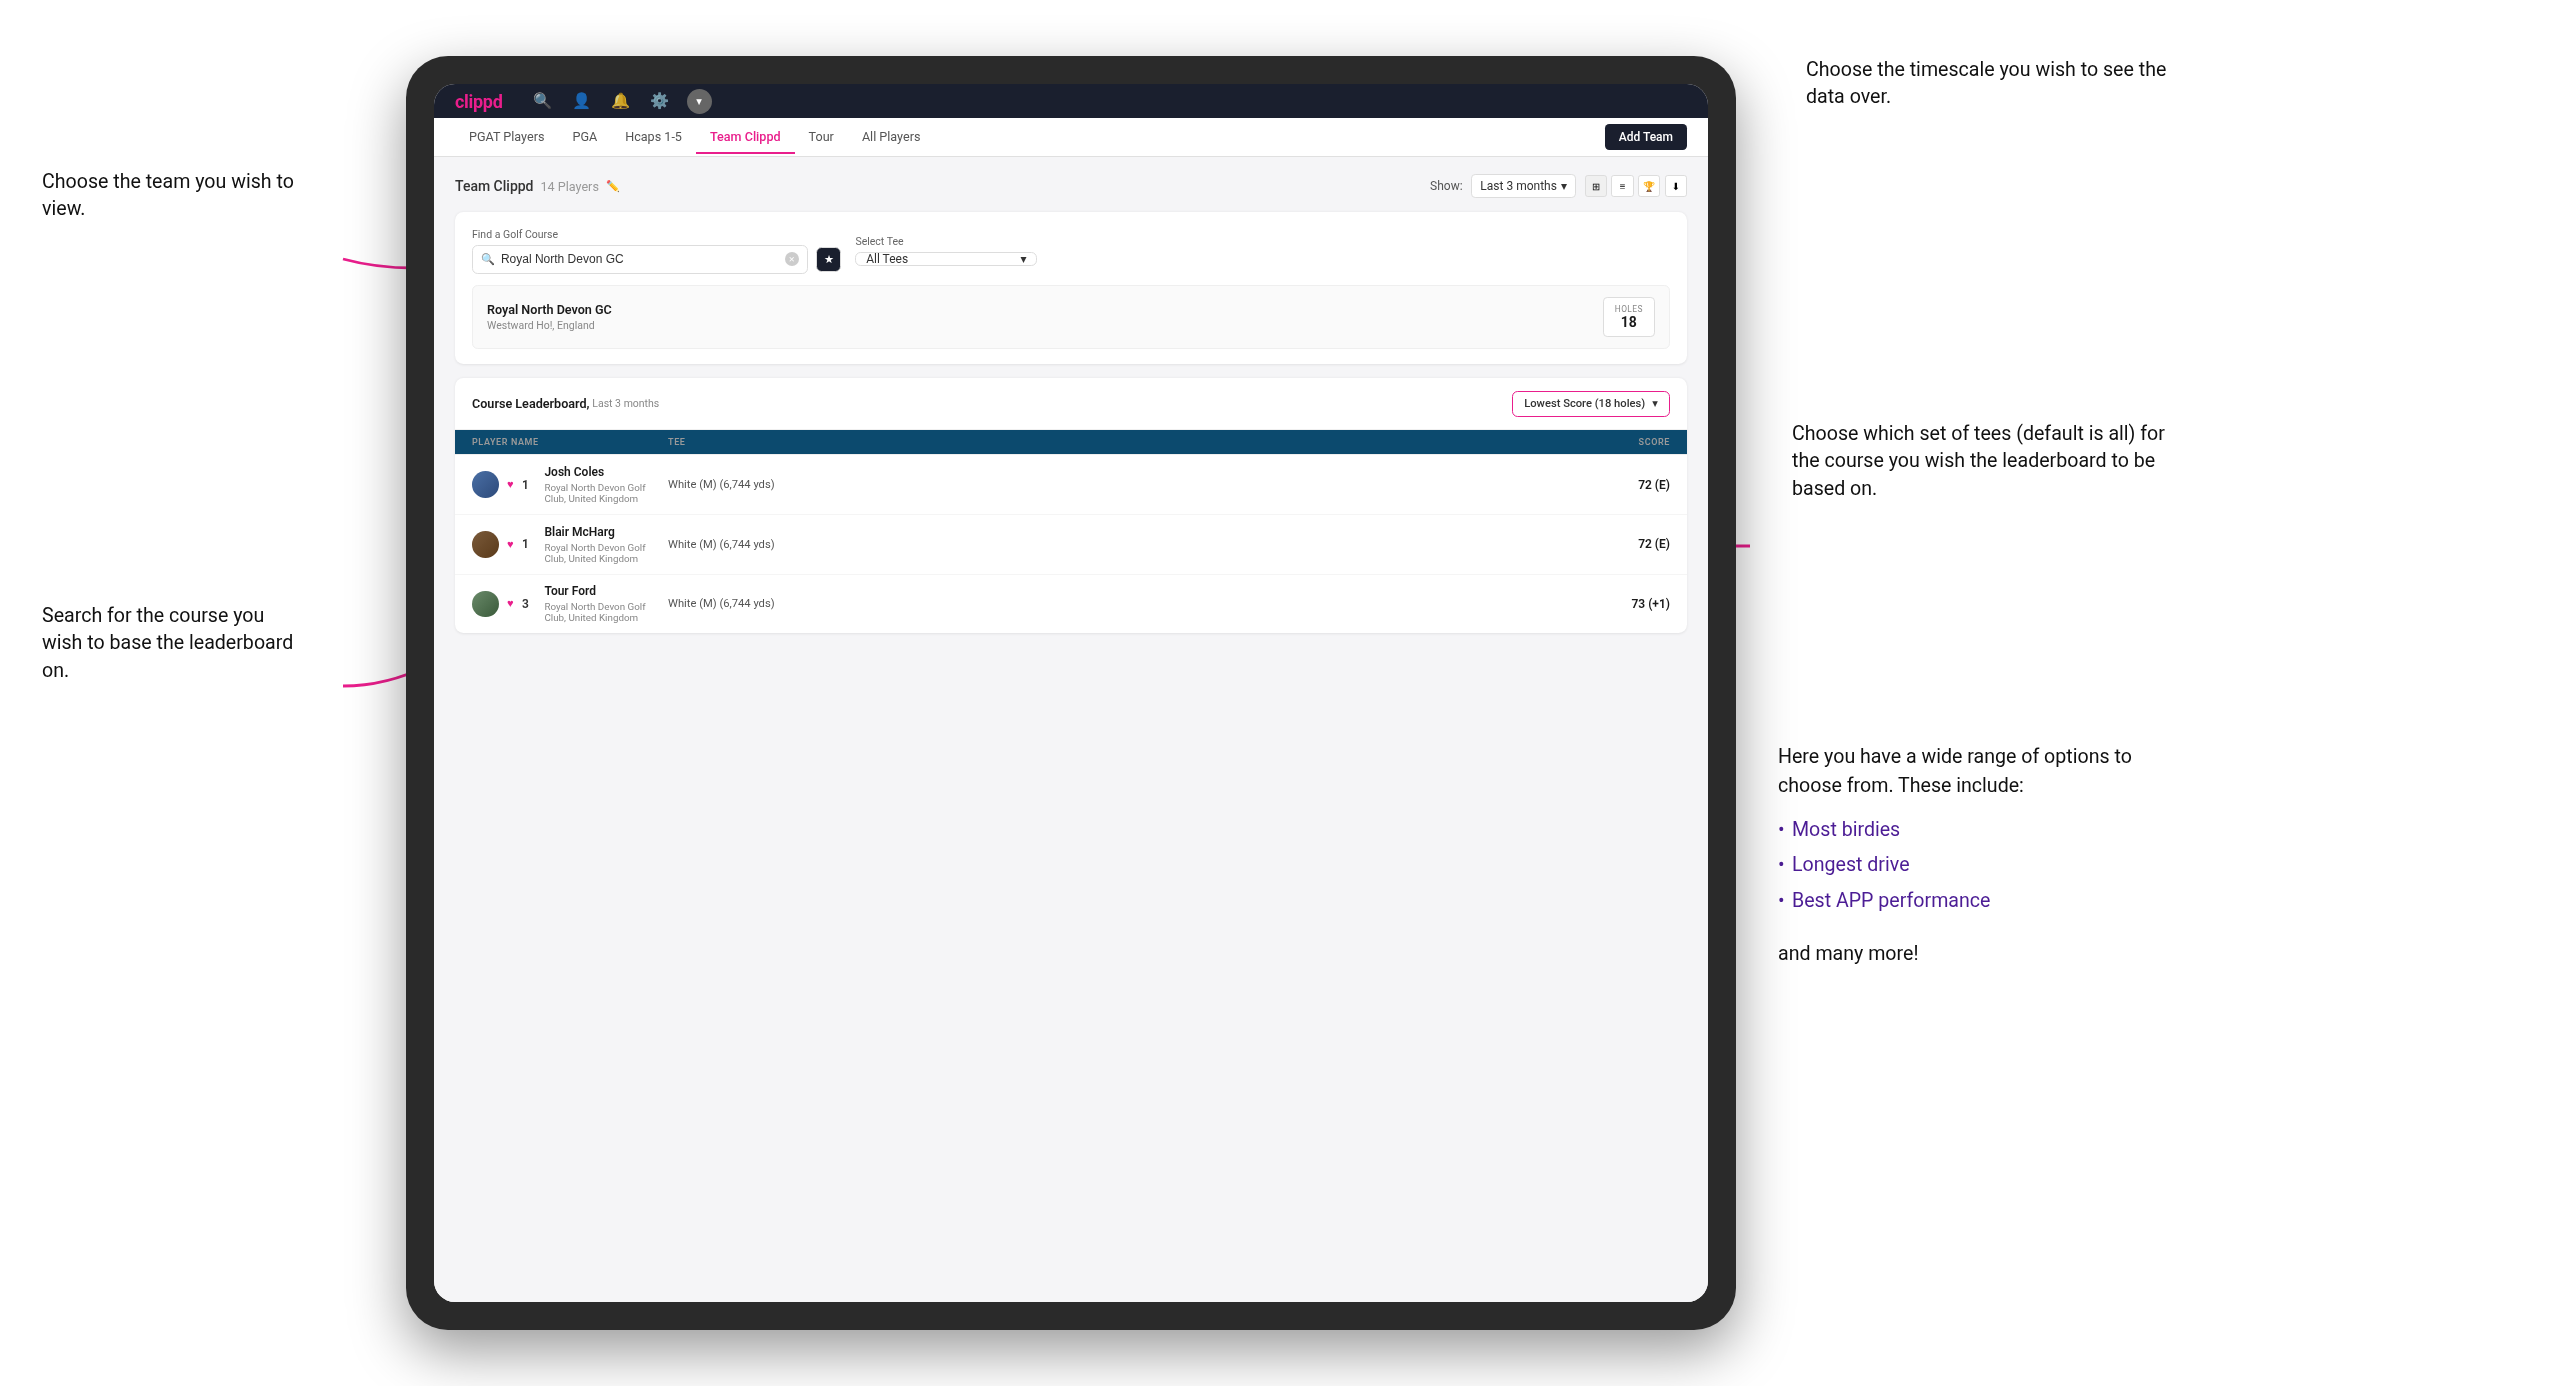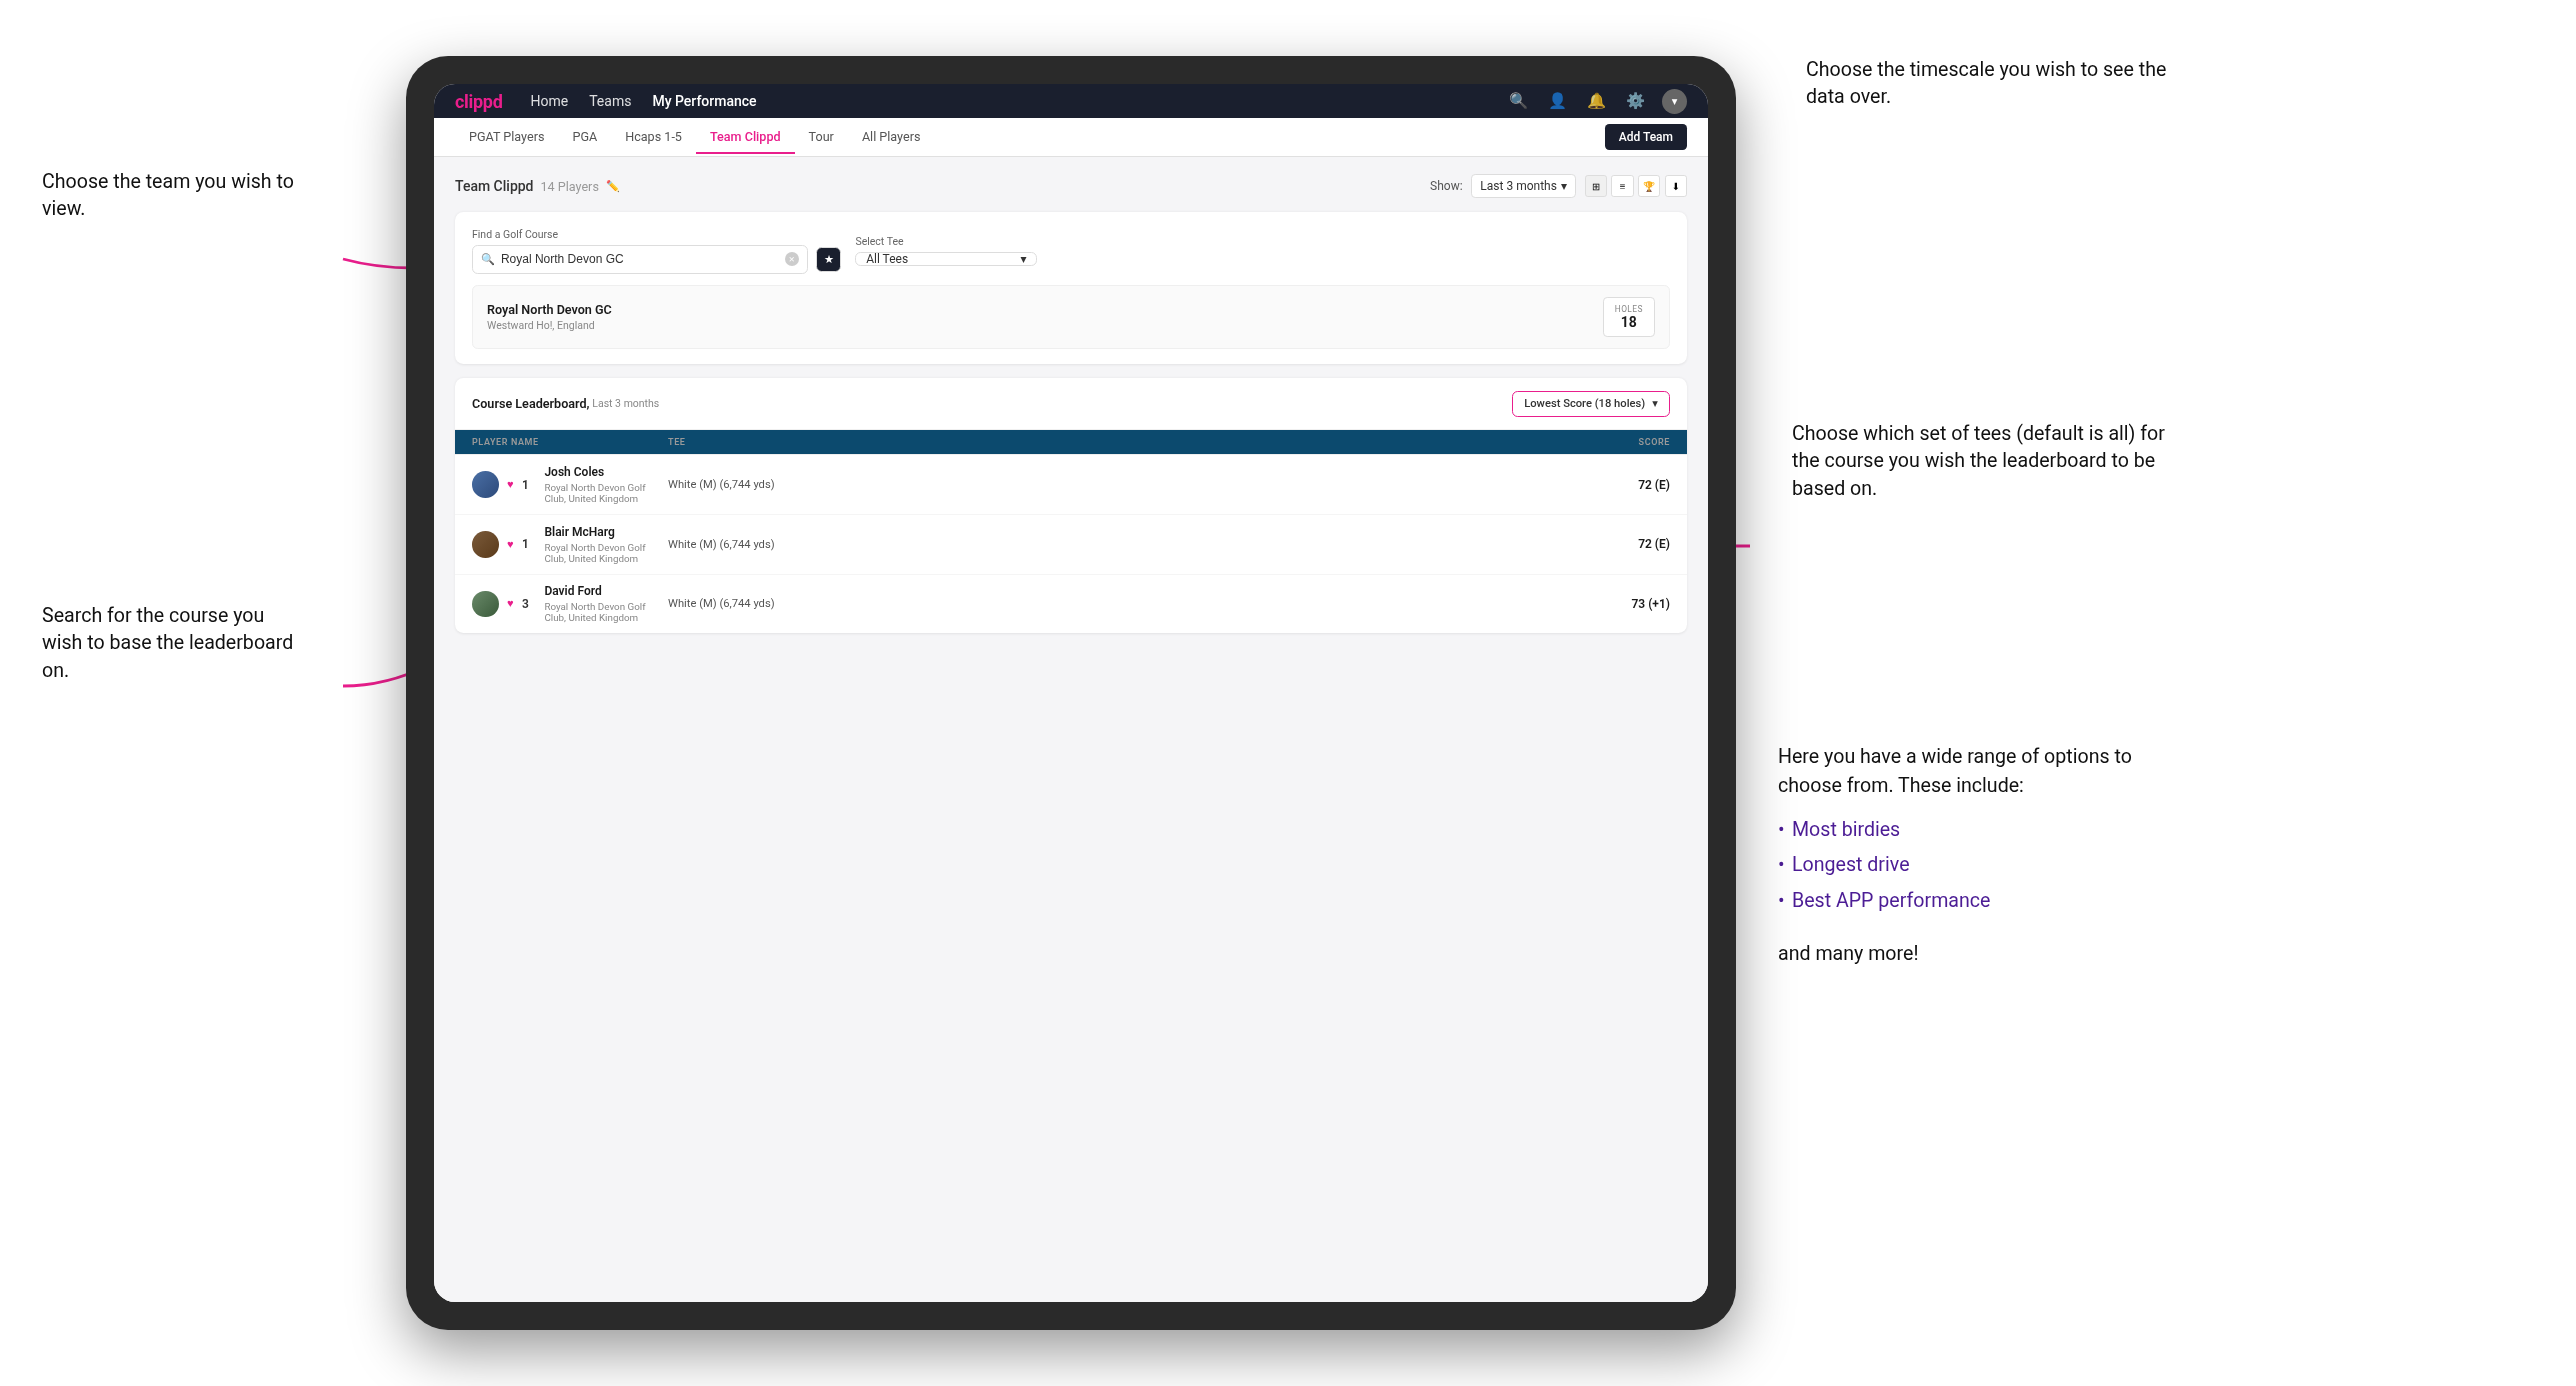--- a/index.html
+++ b/index.html
@@ -592,25 +592,20 @@
     <li>Best APP performance</li>
   </ul>
   <div style="margin-top: 21px; font-size: 19.6px;">and many more!</div>
 </div>
 
 <div class="tablet">
   <div class="tablet-screen">
 
     <nav class="navbar">
       <div class="navbar-logo">clippd</div>
-      <div class="navbar-links">
-        <span class="navbar-link">Home</span>
-        <span class="navbar-link">Teams</span>
-        <span class="navbar-link active">My Performance</span>
-      </div>
       <div class="navbar-icons">
         <div class="navbar-icon">🔍</div>
         <div class="navbar-icon">👤</div>
         <div class="navbar-icon">🔔</div>
         <div class="navbar-icon">⚙️</div>
         <div class="navbar-avatar">▾</div>
       </div>
     </nav>
 
     <div class="subnav">
@@ -733,21 +728,21 @@
           </div>
 
           <div class="lb-row">
             <div class="player-info">
               <div class="player-avatar">
                 <div class="player-avatar-img" style="background: linear-gradient(135deg, #6a8a6a, #3a5a3a);"></div>
               </div>
               <span class="heart-icon">♥</span>
               <span class="rank-num">3</span>
               <div>
-                <div class="player-name">David Ford</div>
+                <div class="player-name">Tour Ford</div>
                 <div class="player-club">Royal North Devon Golf Club, United Kingdom</div>
               </div>
             </div>
             <div class="tee-info">White (M) (6,744 yds)</div>
             <div></div>
             <div class="score-value">73 (+1)</div>
           </div>
 
         </div>
       </div>

